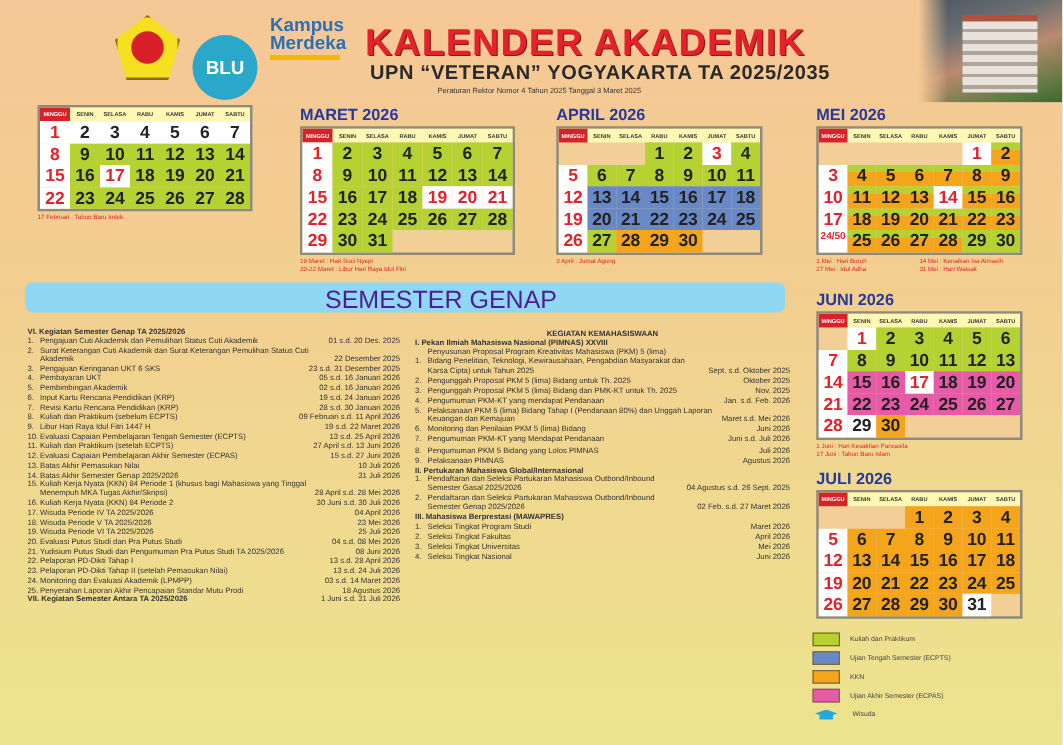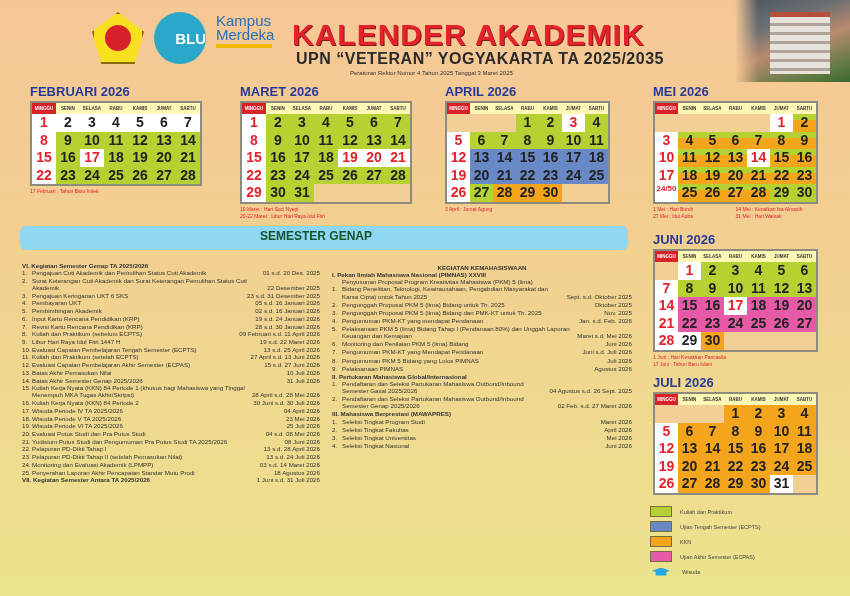--- a/index.html
+++ b/index.html
@@ -1,42 +1,42 @@
 <!DOCTYPE html>
 <html><head>
 <meta charset="utf-8">
 <style>
 *{box-sizing:border-box;margin:0;padding:0}
 body{width:850px;height:596px;overflow:hidden;font-family:"Liberation Sans",sans-serif;background:linear-gradient(180deg,#f6c796 0%,#f2cf90 40%,#ece48e 100%);position:relative}
 .abs{position:absolute}
 .logo1{left:92px;top:12px;width:50px;width:52px;height:52px;background:#f6e020;border:2px solid #8a6a10;clip-path:polygon(50% 0,100% 38%,82% 100%,18% 100%,0 38%);display:flex;align-items:center;justify-content:center}
 .logo1 span{width:26px;height:26px;border-radius:50%;background:#d8202a}
-.logo2{left:154px;top:12px;width:52px;height:52px;border-radius:50%;background:#2aa7c9;color:#fff;font-weight:bold;font-size:15px;display:flex;align-items:center;justify-content:flex-end}
-.logo3{left:216px;top:14px;color:#2b6fb5;font-size:15px;line-height:14px;font-weight:normal}
+.logo2{left:154px;top:28px;width:52px;height:52px;border-radius:50%;background:#2aa7c9;color:#fff;font-weight:bold;font-size:15px;display:flex;align-items:center;justify-content:center}
+.logo3{left:216px;top:14px;color:#2b6fb5;font-size:15px;line-height:14px;font-weight:bold}
 .logo3 .bar{display:block;background:#f0b800;height:4px;width:56px;margin-top:2px}
 .title{left:292px;top:18px;font-size:30px;font-weight:bold;color:#e3222b;letter-spacing:1px;text-shadow:1px 1px 0 #8a1a1a}
 .subtitle{left:296px;top:50px;font-size:16px;font-weight:bold;color:#2a2a2a;letter-spacing:0.5px}
 .reg{left:350px;top:70px;font-size:6px;color:#333}
 .photo{left:735px;top:0;width:115px;height:82px;background:linear-gradient(160deg,#4a5560 0%,#6b6f72 30%,#b98a70 55%,#5e7a40 85%,#3e6630 100%);-webkit-mask:linear-gradient(90deg,transparent,#000 20%)}
 .photo .bld{position:absolute;left:35px;top:12px;width:60px;height:62px;background:repeating-linear-gradient(180deg,#e8e2dc 0 6px,#b0a49a 6px 9px);border-top:5px solid #b5503a}
 .month{position:absolute}
 .mname{font-size:13px;font-weight:bold;color:#283a99;margin-bottom:2px;height:15px}
 .cal{border:2px solid #8d8a7e;background:#f3cf98}
 .hdr{display:grid;grid-template-columns:repeat(7,1fr);height:11px;background:#fff8b4}
 .hdr div{font-size:4.5px;text-align:center;line-height:11px;color:#333;font-weight:bold}
 .hdr div:first-child{background:#d7222a;color:#fff}
 .grid{display:grid;grid-template-columns:repeat(7,1fr)}
 .d{height:17.5px;font-size:14px;font-weight:bold;text-align:center;line-height:17.5px;color:#222}
 .d.sun{color:#e3222b;background:#fff}
 .d.red{color:#e3222b}
 .g{background:#b6d232}.b{background:#6889c5}.o{background:#f5a51c}.p{background:#e65aa8}.w{background:#fff}.e{background:transparent}
 .og{background:linear-gradient(180deg,#b6d232 0 35%,#f5a51c 35% 100%)}
 .note{font-size:5px;color:#e3222b;margin-top:2px;line-height:7px}
 .banner{left:20px;top:226px;width:608px;height:24px;border-radius:6px;background:#8fd7f2}
-.banner span{position:absolute;left:240px;top:3px;font-size:12px;font-weight:bold;color:#14532d}
+.banner span{position:absolute;left:240px;top:3px;font-size:20px;font-weight:normal;color:#4c1d95}
 .list{font-size:6.2px;color:#333;line-height:1.15}
 .list .row{display:flex;justify-content:space-between;align-items:flex-end}
 .list .row .l{display:flex}
 .list .num{width:10px;flex:none}
 .list .h{font-weight:bold}
 .legend{left:650px;top:504px}
 .legend .li{display:flex;align-items:center;height:15px;font-size:5.5px;color:#444}
 .legend .sw{width:22px;height:11px;border:1px solid #7a6a40;margin-right:8px}
 .cap{width:18px;height:8px;margin-right:12px;margin-left:2px;background:#24a8e0;clip-path:polygon(50% 0,100% 40%,80% 55%,80% 100%,20% 100%,20% 55%,0 40%)}
 </style>
@@ -52,21 +52,20 @@
 <div class="abs logo3">Kampus<br>Merdeka<span class="bar"></span></div>
 <div class="abs title">KALENDER AKADEMIK</div>
 <div class="abs subtitle">UPN “VETERAN” YOGYAKARTA TA 2025/2035</div>
 <div class="abs reg">Peraturan Rektor Nomor 4 Tahun 2025 Tanggal 3 Maret 2025</div>
 <div class="abs photo">
     <div class="bld"></div>
   </div>
 
 <div id="months">
     <div class="month" style="left: 30px; top: 84px; width: 172px;">
-      <div class="mname">FEBRUARI 2026</div>
       <div class="cal">
         <div class="hdr">
           <div>MINGGU</div>
           <div>SENIN</div>
           <div>SELASA</div>
           <div>RABU</div>
           <div>KAMIS</div>
           <div>JUMAT</div>
           <div>SABTU</div>
         </div>

